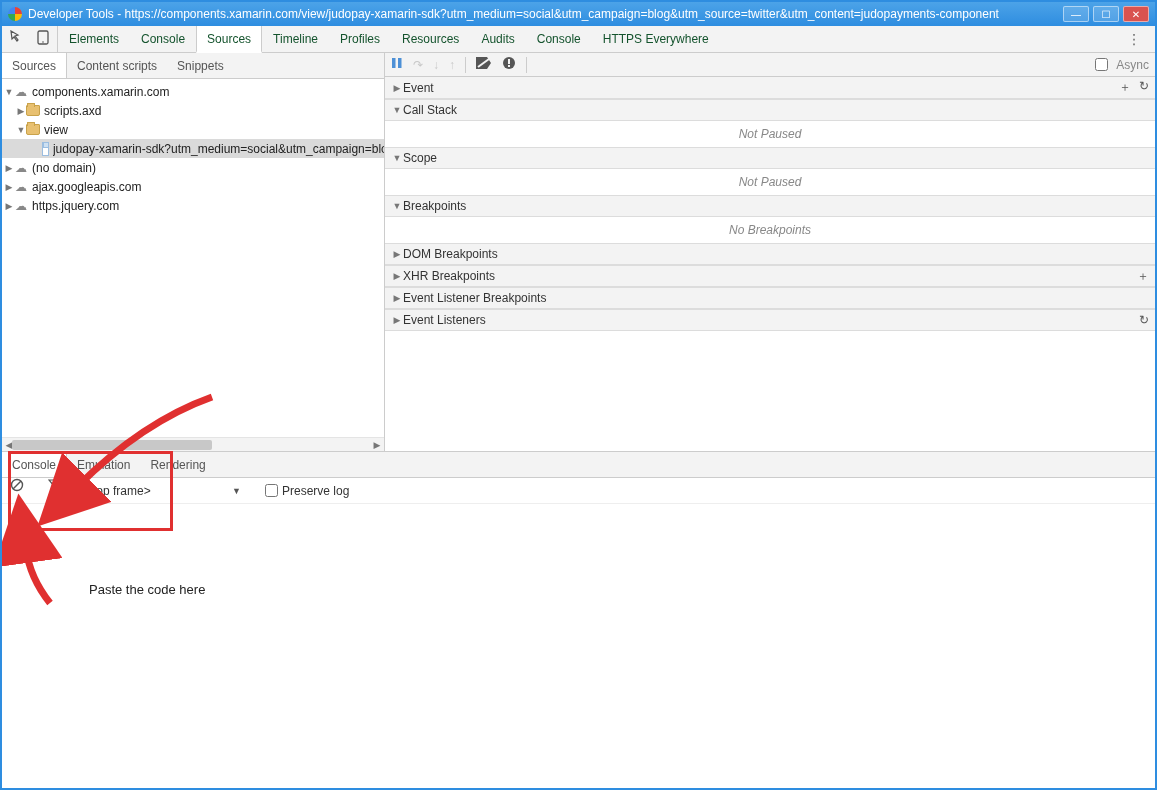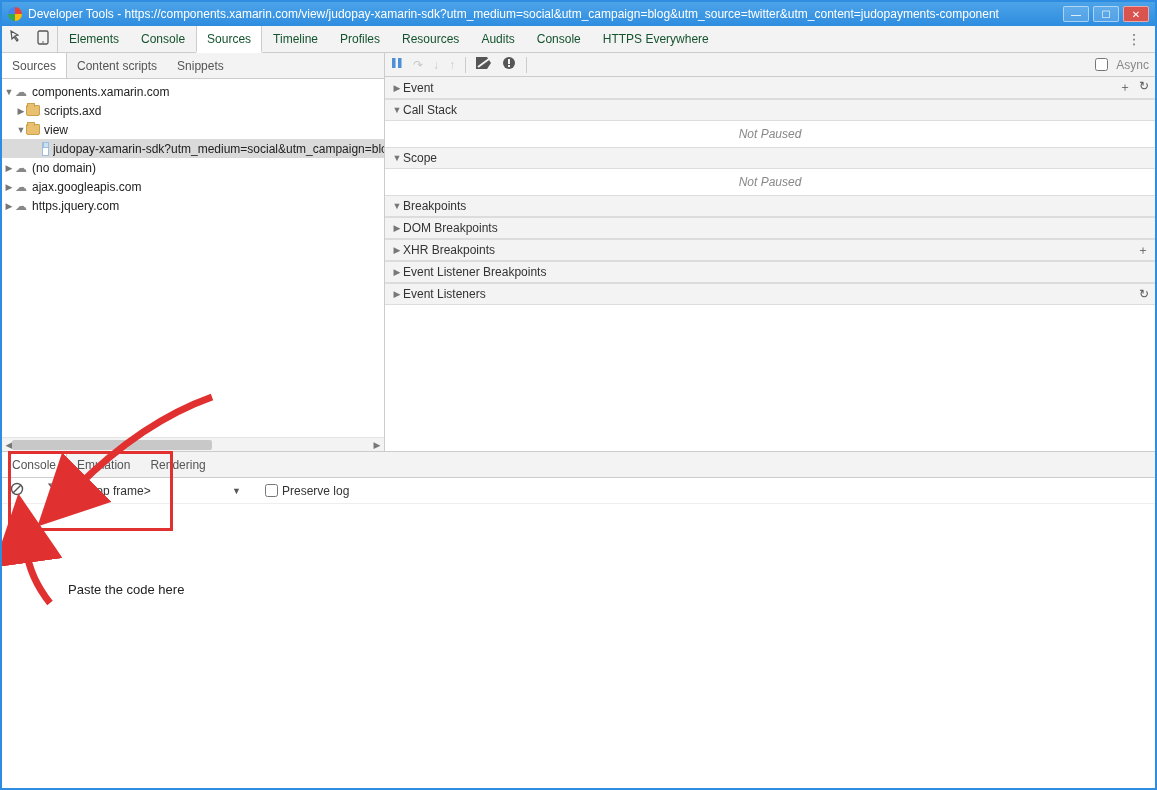--- a/index.html
+++ b/index.html
@@ -44,21 +44,21 @@
 .debug-toolbar .right{margin-left:auto;display:flex;align-items:center;gap:4px;}
 .debug-sections { flex:1; overflow:auto; font-size:12px; }
 .dsec-header { height: 22px; background:#f3f3f3; border-bottom:1px solid #dcdcdc; display:flex; align-items:center; padding:0 6px; color:#333; border-top:1px solid #dcdcdc; }
 .dsec-header:first-child{border-top:none;}
 .dsec-header .tw { width:12px; font-size:9px; color:#777; }
 .dsec-header .actions{margin-left:auto;display:flex;gap:8px;color:#555;}
 .dsec-body { padding: 6px 13px; text-align:center; color:#888; font-style:italic; }
 .drawer-tabs { height:26px; display:flex; align-items:stretch; border-bottom:1px solid #ccc; background:#f3f3f3; font-size:12px; }
 .drawer-tabs .dtab { padding:0 10px; display:flex; align-items:center; color:#555; }
 .drawer-tabs .dtab.active { background:#fff; border-right:1px solid #ccc; }
-.console-controls { height:26px; border-bottom:1px solid #eee; display:flex; align-items:center; padding:0 8px; gap:24px; font-size:12px; color:#333; }
+.console-controls { height:26px; border-bottom:1px solid #eee; display:flex; padding:0 8px; gap:24px; font-size:12px; color:#333; }
 .console-controls .dropdown-caret{font-size:9px;color:#555;margin-left:auto;margin-right:0;}
 .console-controls .frame-wrap{display:flex;align-items:center;gap:4px;flex:0 0 155px;}
 .console-body { padding: 6px 10px; font-family: Menlo, Consolas, monospace; font-size:12px; }
 .console-prompt { color:#367cc0; font-weight:bold; font-size:13px; }
 .annotations{position:absolute;inset:0;pointer-events:none;}
 .redbox{position:absolute;border:3px solid #e03030;}
 .red-arrow{position:absolute;}
 .paste-label{position:absolute;font-size:13px;color:#222;}
 svg.arrow-svg{overflow:visible;}
 input[type=checkbox]{margin:0 4px 0 0;}
@@ -197,20 +197,21 @@
       <div class="dsec-body">Not Paused</div>
       <div class="dsec-header">
           <span class="tw">▼</span>
           <span>Scope</span>
         </div>
       <div class="dsec-body">Not Paused</div>
       <div class="dsec-header">
           <span class="tw">▼</span>
           <span>Breakpoints</span>
         </div>
+      <div class="dsec-body">No Breakpoints</div>
       <div class="dsec-header">
           <span class="tw">▶</span>
           <span>DOM Breakpoints</span>
         </div>
       <div class="dsec-header">
           <span class="tw">▶</span>
           <span>XHR Breakpoints</span>
           <span class="actions">
             <span>＋</span>
           </span>
@@ -269,14 +270,14 @@
     <path d="M150 5 Q80 30 15 95" stroke="#e03030" stroke-width="7" fill="none" marker-end="url(#ah1)"></path>
   </svg>
   <svg class="arrow-svg red-arrow" style="left:18px;top:541px" width="60" height="70">
     <defs>
         <marker id="ah2" markerWidth="10" markerHeight="10" refX="2" refY="5" orient="auto">
           <path d="M0 0 L10 5 L0 10 Z" fill="#e03030"></path>
         </marker>
       </defs>
     <path d="M30 60 Q10 35 6 6" stroke="#e03030" stroke-width="7" fill="none" marker-end="url(#ah2)"></path>
   </svg>
-  <div class="paste-label" style="left:66px;top:580px;">Paste the code here</div>
+  <div class="paste-label" style="left:87px;top:580px;">Paste the code here</div>
 </div>
 
 </body></html>

